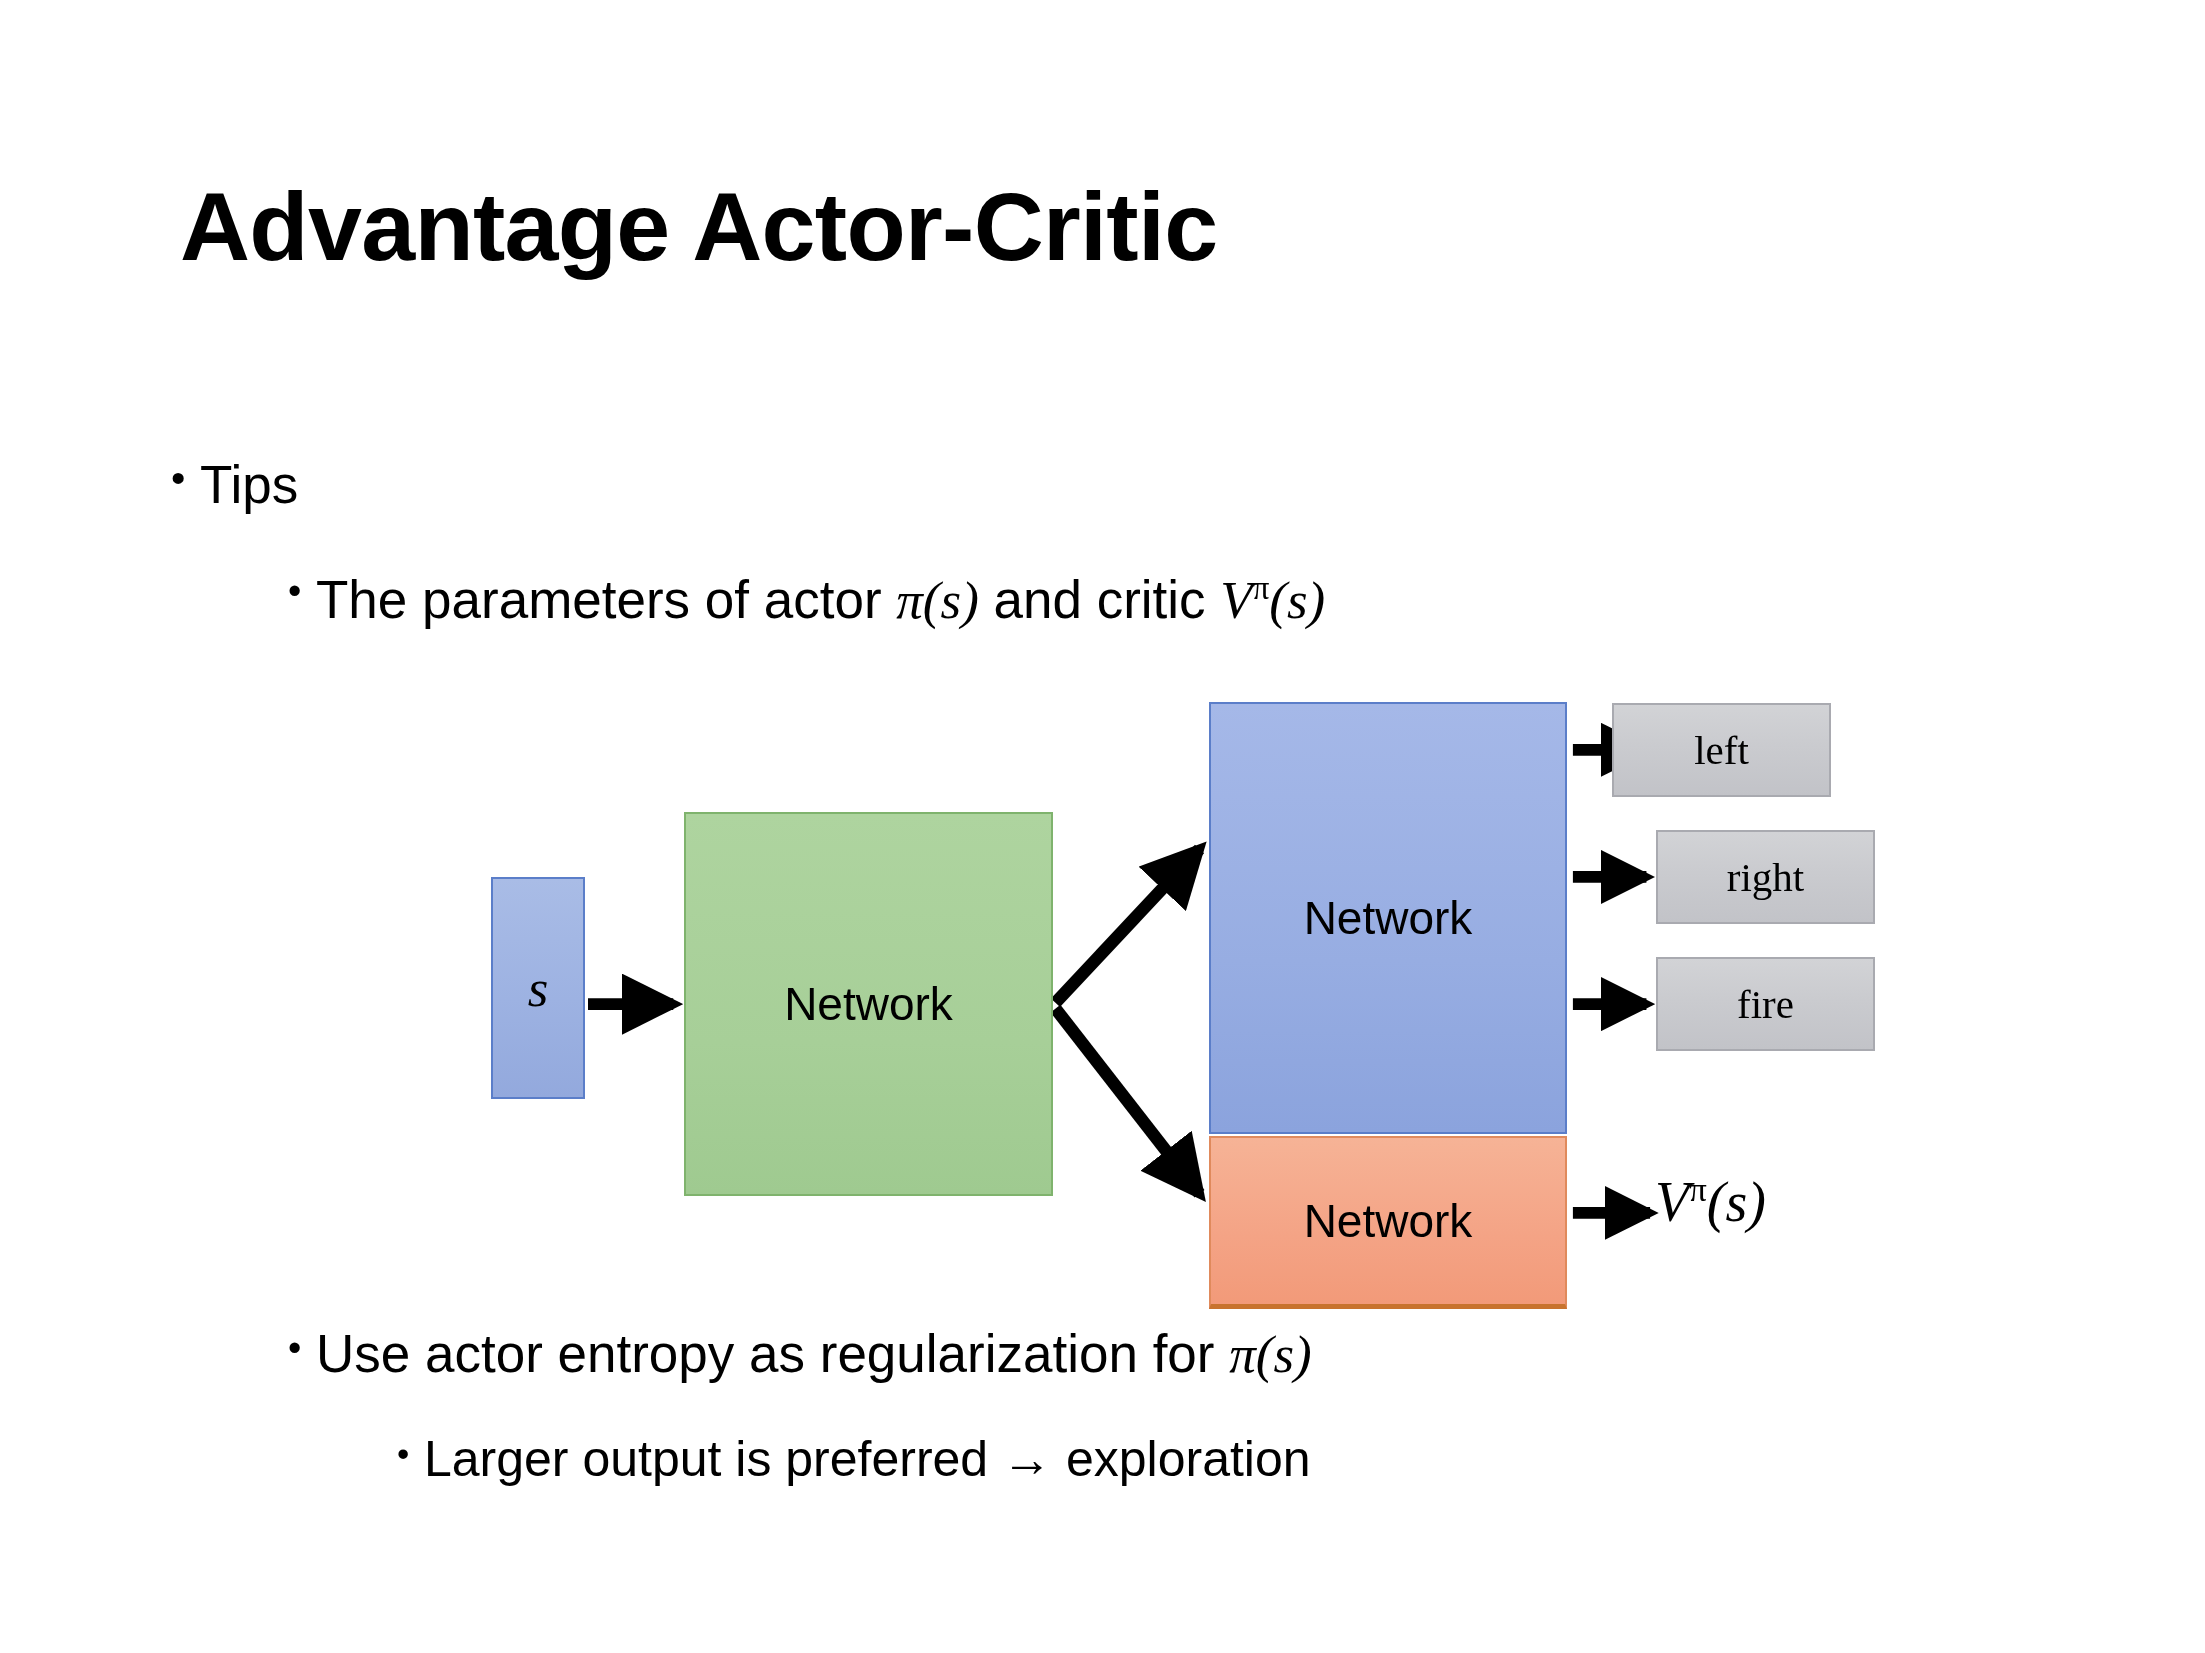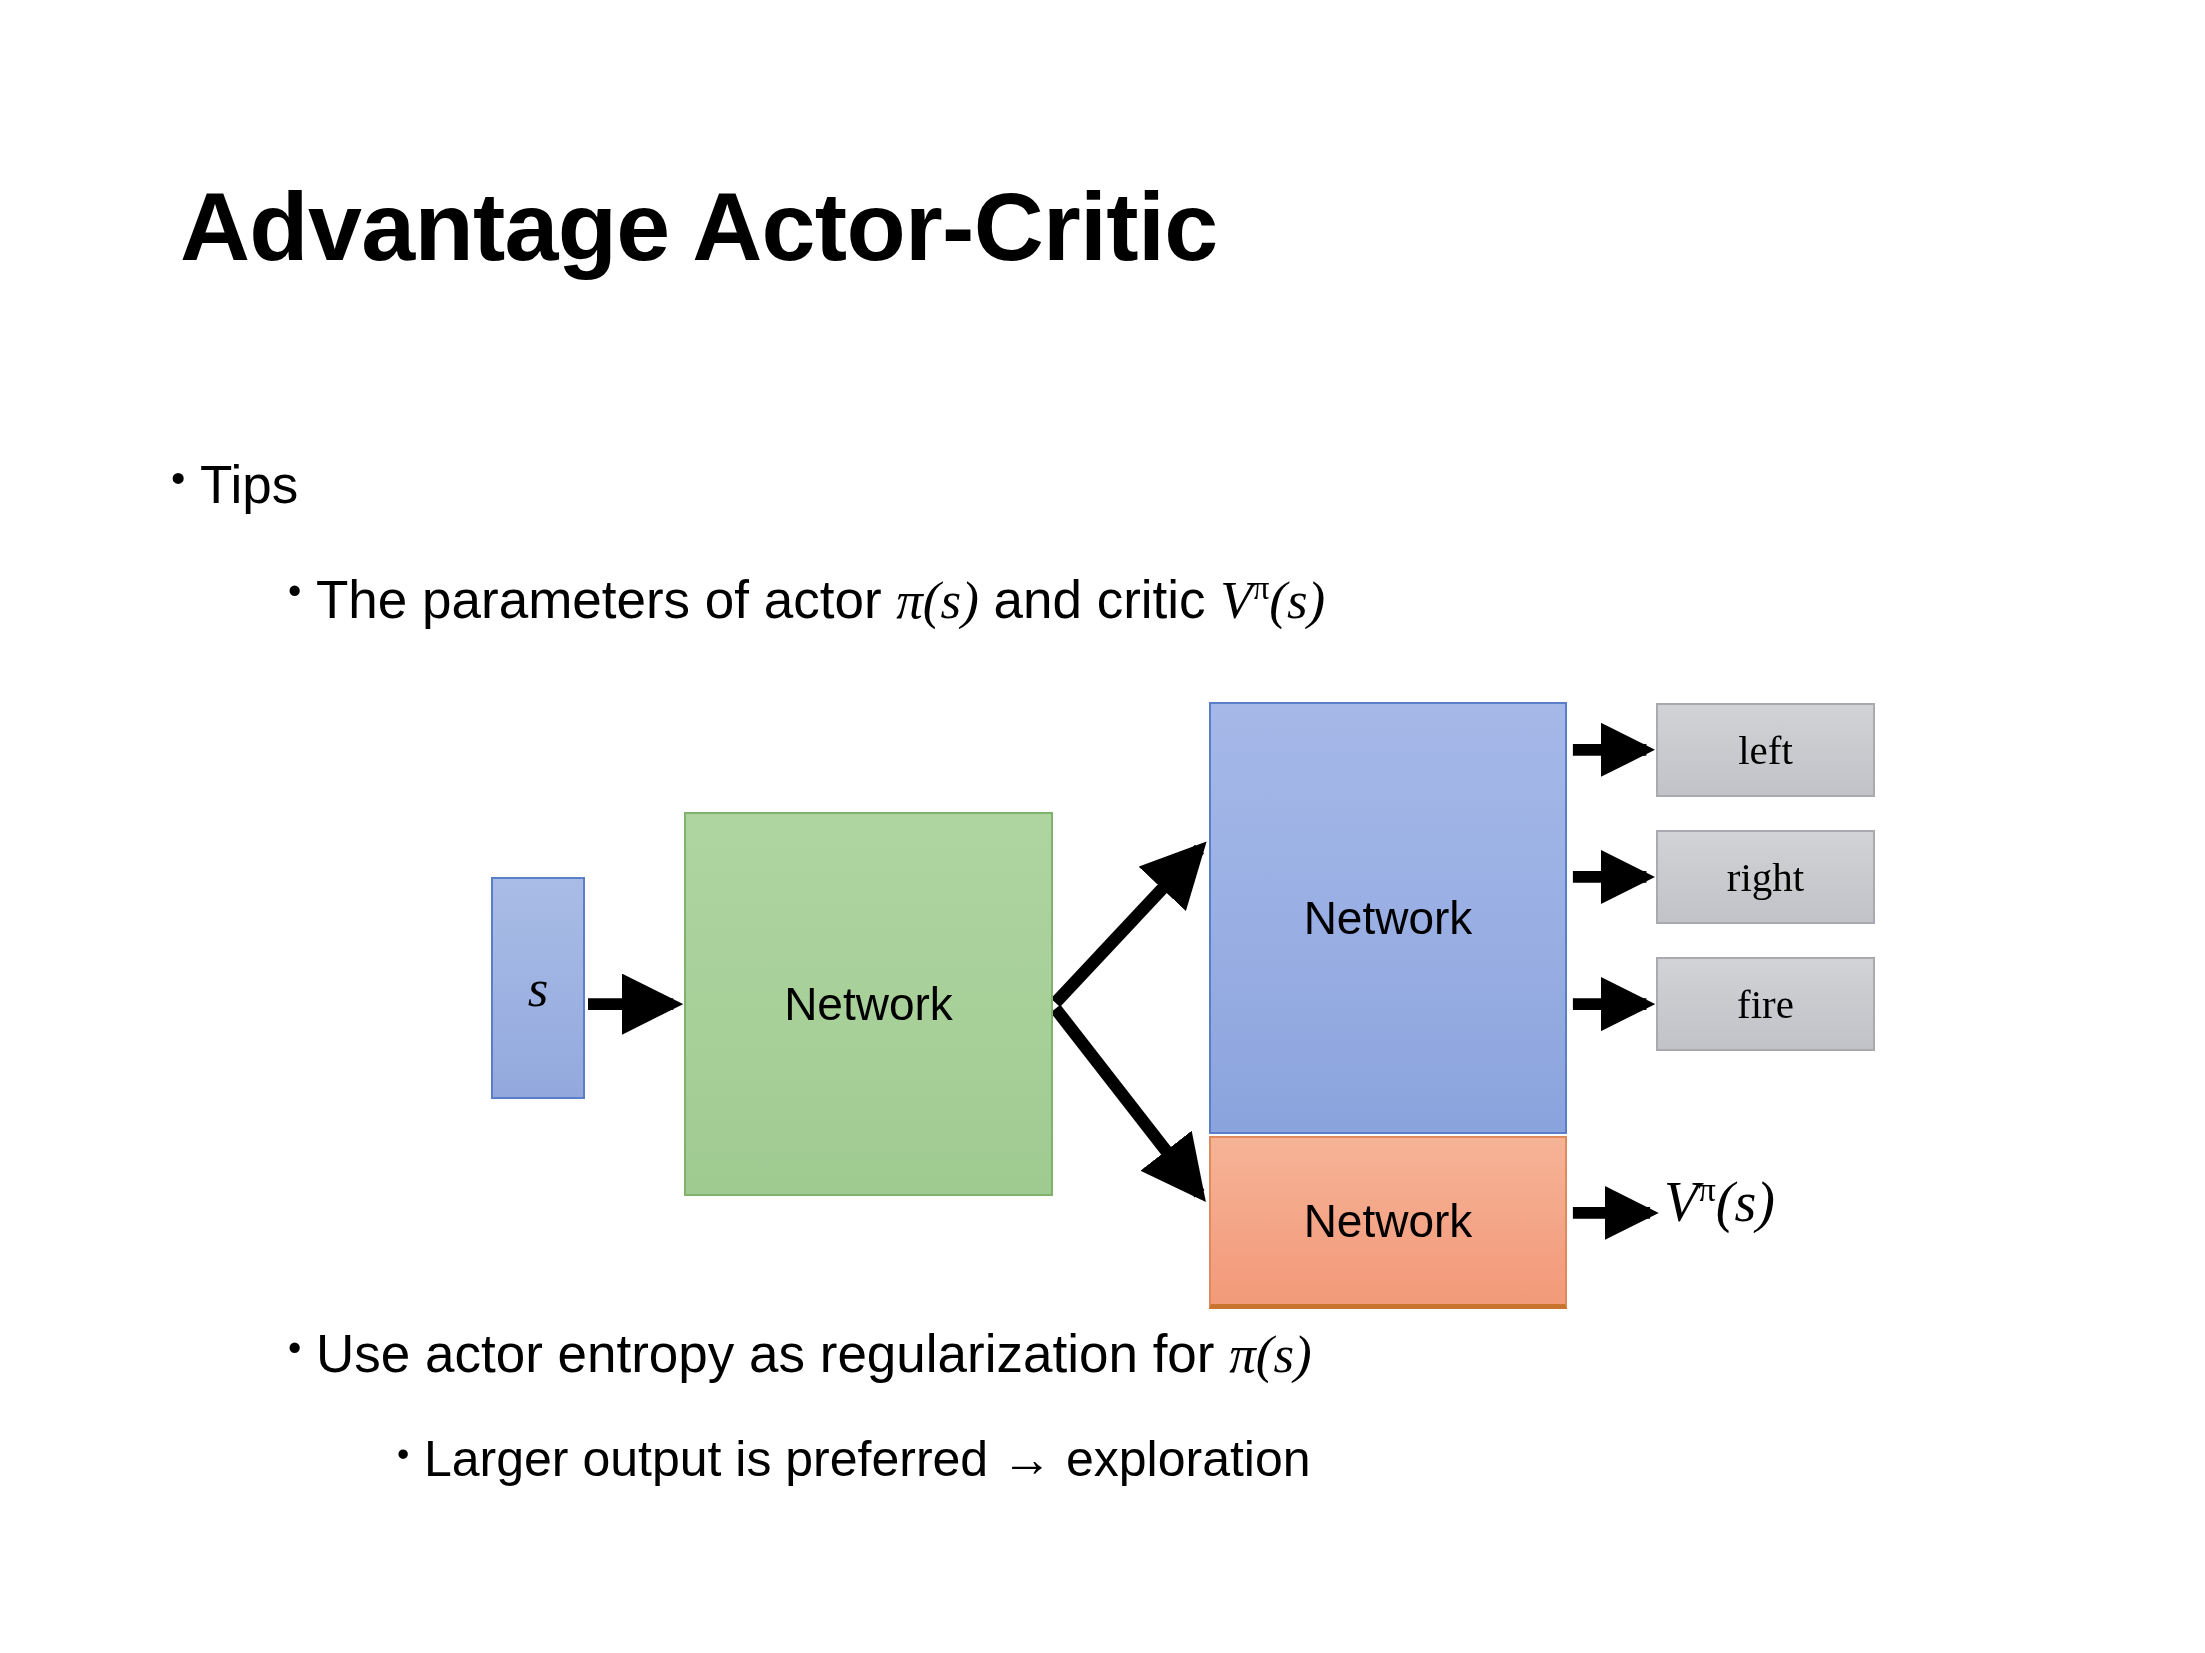--- a/index.html
+++ b/index.html
@@ -161,33 +161,32 @@
     display: flex;
     align-items: center;
     justify-content: center;
     pointer-events: auto;
   }
   .out-box .out-label {
     font-family: "Liberation Serif", serif;
     font-size: 41px;
     color: #000000;
   }
-  #out-left  { left: 1656px; top: 703px;  }
+  #out-left  { left: 1612px; top: 703px;  }
   #out-right { left: 1656px; top: 830px; }
   #out-fire  { left: 1656px; top: 957px; }
 
   
   #out-value {
     position: absolute;
     left: 1655px;
     top: 1169px;
     font-size: 56px;
     white-space: nowrap;
     pointer-events: auto;
-    margin-left: 9px;
   }
 </style>
 </head>
 <body>
 
 <div id="slide-title">Advantage Actor-Critic</div>
 
 <div class="bullet-row" id="bullet-tips">
   <span class="bullet-dot">•</span>
   <span class="bullet-text">Tips</span>

